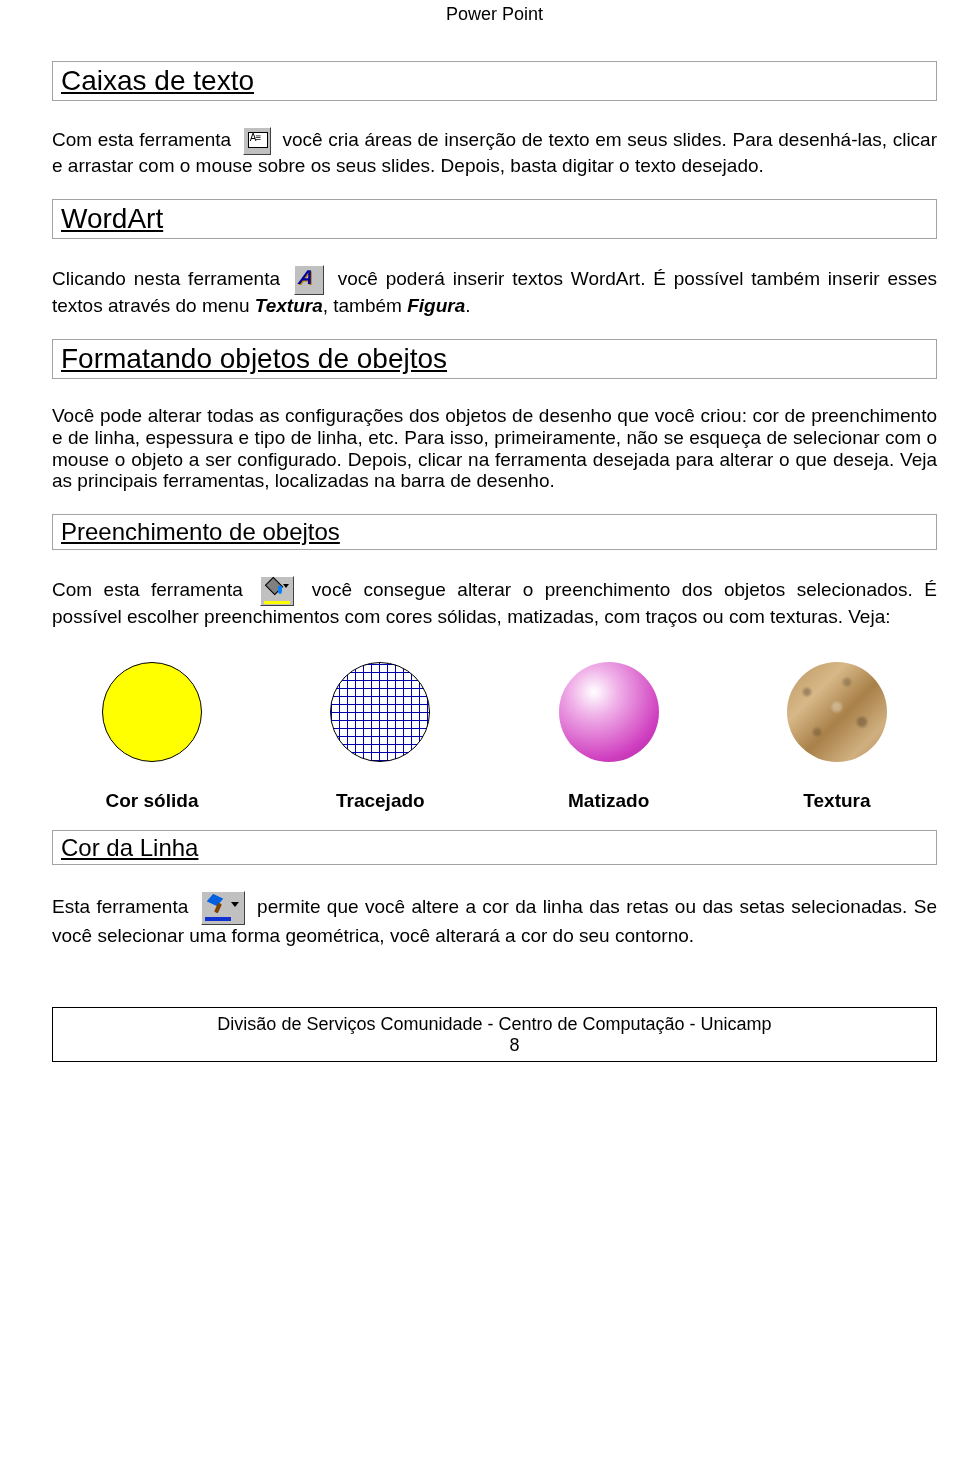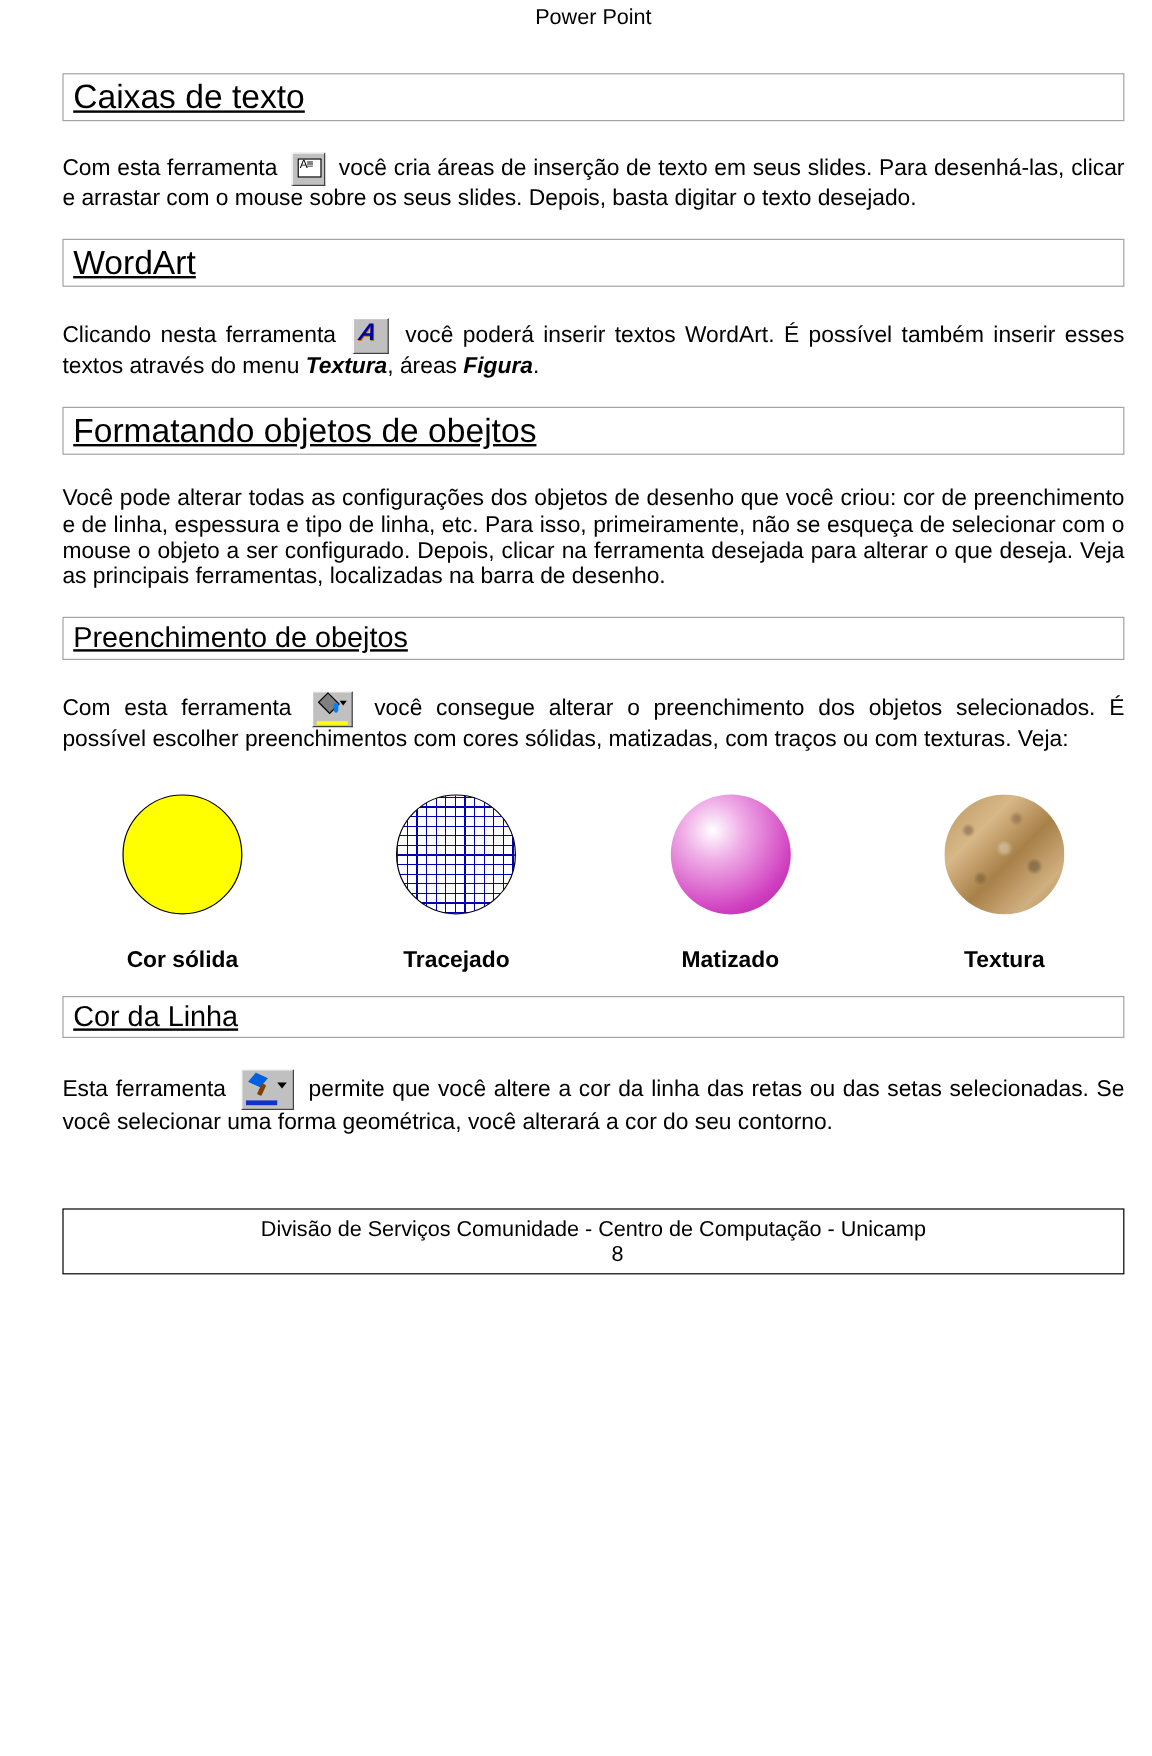--- a/index.html
+++ b/index.html
@@ -198,21 +198,21 @@
   <p class="body">
     <span>Com esta ferramenta</span>
     <span class="inline-icon icon-textbox"></span>
     <span>você cria áreas de inserção de texto em seus slides. Para desenhá-las, clicar e arrastar com o mouse sobre os seus slides. Depois, basta digitar o texto desejado.</span>
   </p>
 
   <div class="section-box">WordArt</div>
   <p class="body">
     <span>Clicando nesta ferramenta</span>
     <span class="inline-icon icon-wordart"></span>
-    <span>você poderá inserir textos WordArt. É possível também inserir esses textos através do menu </span><span class="ital">Textura</span><span>, áreas </span><span class="ital">Figura</span><span>.</span>
+    <span>você poderá inserir textos WordArt. É possível também inserir esses textos através do menu </span><span class="ital">Textura</span><span>, também </span><span class="ital">Figura</span><span>.</span>
   </p>
 
   <div class="section-box">Formatando objetos de obejtos</div>
   <p class="body">Você pode alterar todas as configurações dos objetos de desenho que você criou: cor de preenchimento e de linha, espessura e tipo de linha, etc. Para isso, primeiramente, não se esqueça de selecionar com o mouse o objeto a ser configurado. Depois, clicar na ferramenta desejada para alterar o que deseja. Veja as principais ferramentas, localizadas na barra de desenho.</p>
 
   <div class="section-box sub">Preenchimento de obejtos</div>
   <p class="body">
     <span>Com esta ferramenta</span>
     <span class="inline-icon icon-fill"><span class="drip"></span><span class="arrow"></span></span>
     <span>você consegue alterar o preenchimento dos objetos selecionados. É possível escolher preenchimentos com cores sólidas, matizadas, com traços ou com texturas. Veja:</span>

